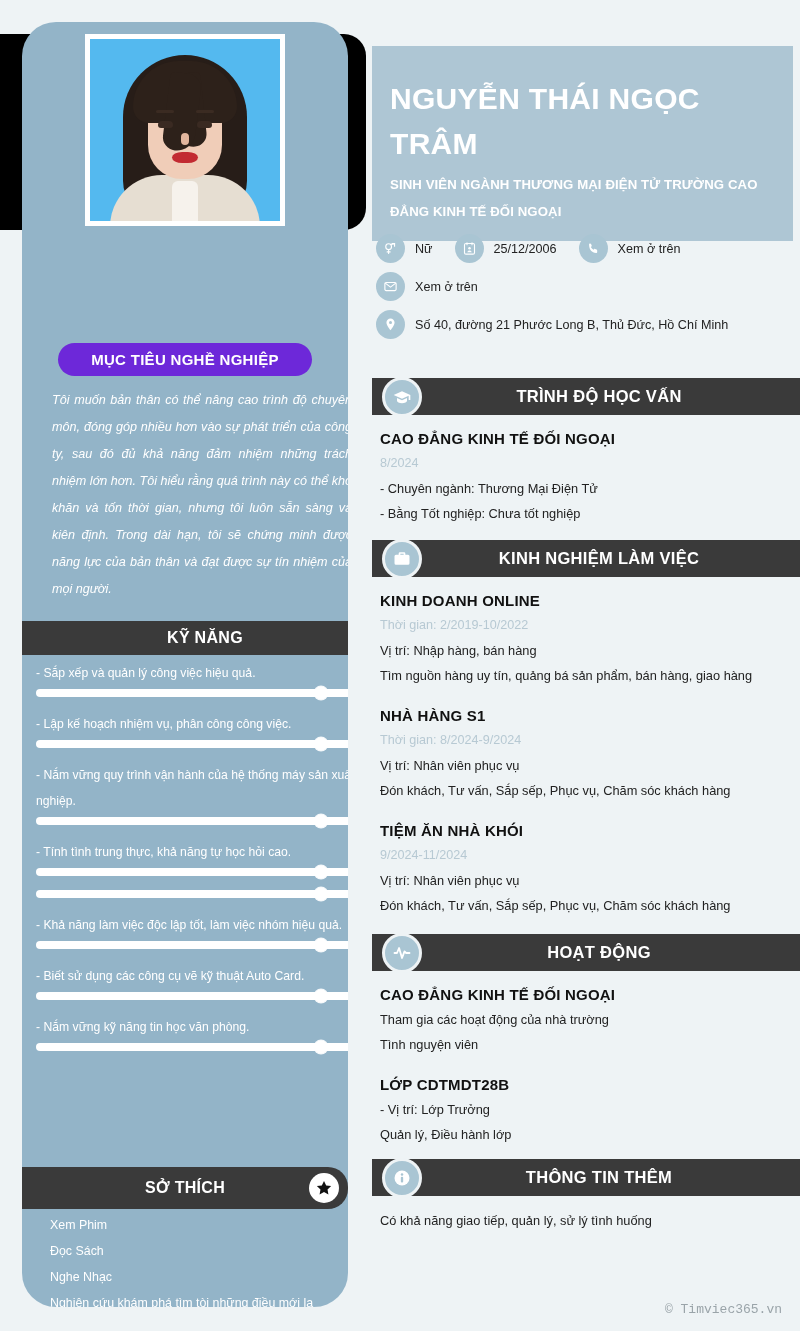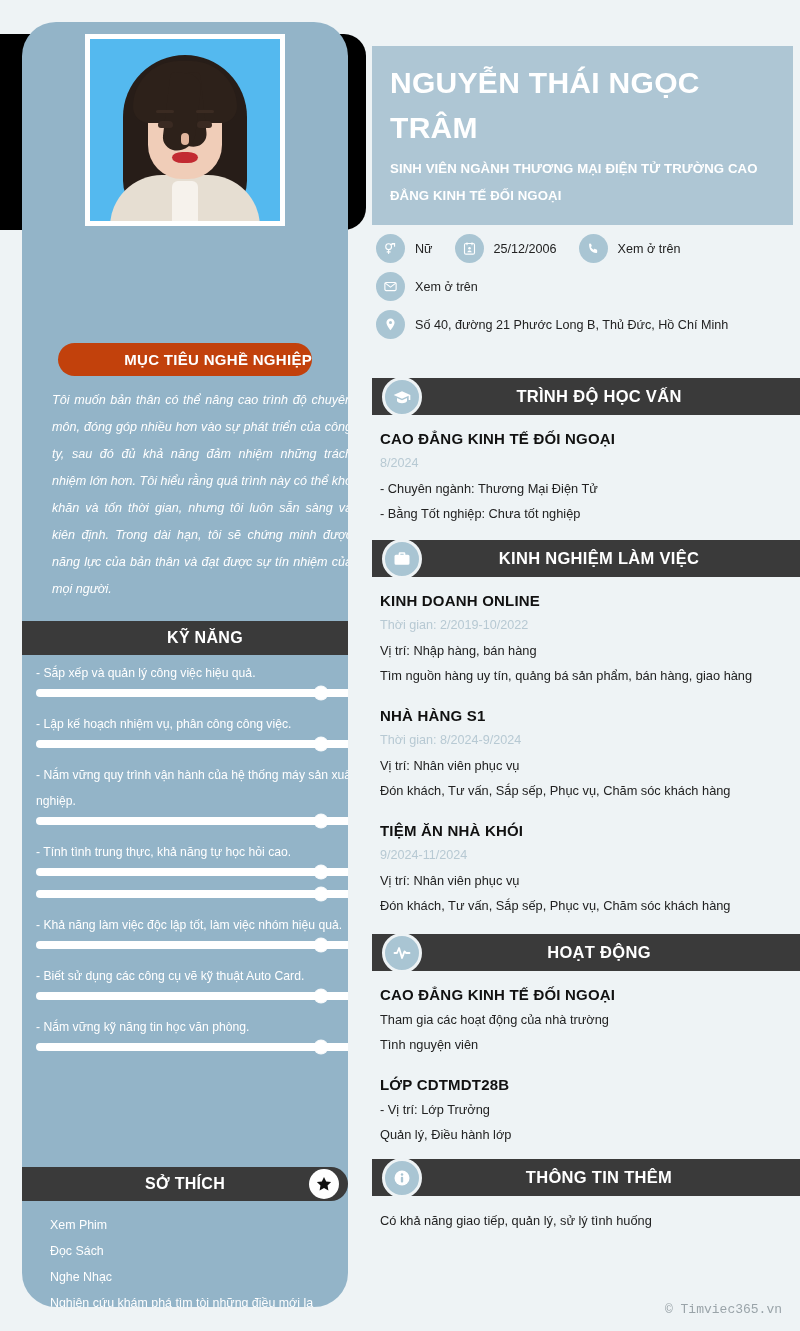--- a/index.html
+++ b/index.html
@@ -104,27 +104,27 @@
     background: #3b2b22; border-radius: 3px; }
   .ph-brow.l { left: 66px; }
   .ph-brow.r { right: 66px; }
   .ph-nose { position: absolute; left: 50%; top: 94px; transform: translateX(-50%);
     width: 8px; height: 12px; background: #e2b69e; border-radius: 4px; }
   .ph-lips { position: absolute; left: 50%; top: 113px; transform: translateX(-50%);
     width: 26px; height: 11px; background: #c22a31; border-radius: 13px/7px; }
 
   .pill-head {
     position: absolute;
-    background: #c2410c;
+    background: #6d28d9;
     color: #ffffff;
     border-radius: 22px;
     font-weight: bold;
     display: flex;
     align-items: center;
-    justify-content: flex-end;
+    justify-content: center;
     letter-spacing: .3px;
   }
   .bar-head {
     position: absolute;
     background: #3a3a3a;
     color: #ffffff;
     border-radius: 0 20px 20px 0;
     font-weight: bold;
     display: flex;
     align-items: center;
@@ -185,21 +185,21 @@
     line-height: 26px;
   }
 
   
   .right { position: absolute; left: 372px; top: 0; width: 428px; }
 
   .name-banner {
     position: absolute;
     left: 0px; top: 46px;
     width: 421px;
-    padding: 14px 18px 16px 18px;
+    padding: 30px 18px 16px 18px;
     background: #aec6d4;
   }
   .name-banner h1 {
     color: #ffffff;
     font-size: 30px;
     line-height: 45px;
     font-weight: bold;
     letter-spacing: .3px;
   }
   .name-banner h2 {
@@ -351,21 +351,21 @@
           </div>
         </div>
         <div class="skill">
           <div class="skill-label">- Nắm vững kỹ năng tin học văn phòng.</div>
           <div class="track">
             <div class="knob" style="left:78%"></div>
           </div>
         </div>
       </div>
 
-    <div class="bar-head" style="left:0px; top:1145px; width:326px; height:34px; font-size:16px;">
+    <div class="bar-head" style="left:0px; top:1145px; width:326px; height:42px; font-size:16px;">
       <span>SỞ THÍCH</span>
       <span class="hd-icon">
         <svg width="18" height="18" viewBox="0 0 24 24" fill="#111">
           <path d="M12 2.5l2.9 6 6.6.9-4.8 4.6 1.2 6.5L12 17.4 6.1 20.5l1.2-6.5L2.5 9.4l6.6-.9z"></path>
         </svg>
       </span>
     </div>
 
     <div class="hobbies-list">
 

